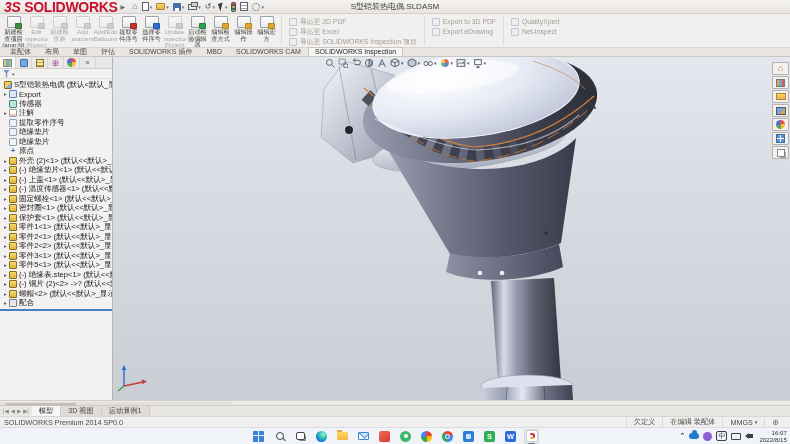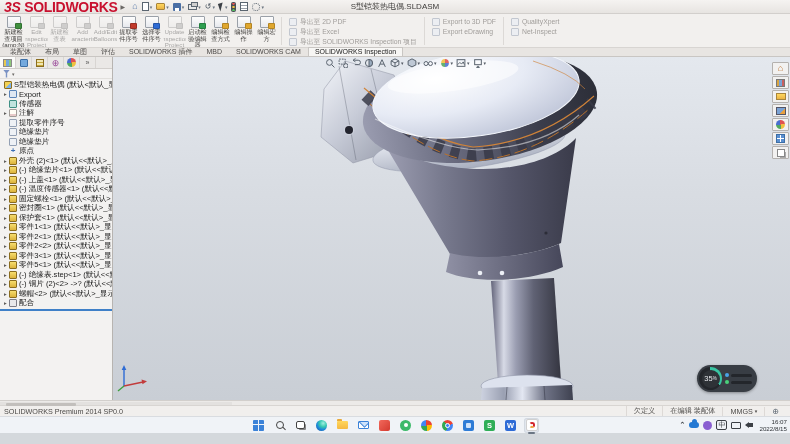--- a/index.html
+++ b/index.html
@@ -668,47 +668,42 @@
       <div class="triad">
         <svg width="32" height="30" viewBox="0 0 32 30">
           <line x1="8" y1="24" x2="8" y2="7" stroke="#2e6bd4" stroke-width="1.4"></line>
           <polygon points="8,3 5.7,8 10.3,8" fill="#2e6bd4"></polygon>
           <line x1="8" y1="24" x2="27" y2="20" stroke="#c23b3b" stroke-width="1.4"></line>
           <polygon points="31,19.2 25.5,17.5 26.5,22.2" fill="#c23b3b"></polygon>
           <line x1="8" y1="24" x2="2" y2="29" stroke="#3f9e3f" stroke-width="1.4"></line>
         </svg>
       </div>
 
-      <div class="battery">
-        <div class="bcirc">
-          <div>
-              <span>35</span>
-              <small>%</small>
-            </div>
-        </div>
-        <div class="bmini" id="bmini">
-            <span class="r">
-              <span class="bdot" style="background:#4aa3e8"></span>
-              <span class="bbar"></span>
-            </span>
-            <span class="r">
-              <span class="bdot" style="background:#4ad17a"></span>
-              <span class="bbar"></span>
-            </span>
-          </div>
-      </div>
     </div>
   </div>
 
   <div class="hscroll">
     <div class="hs-track">
         <div class="hs-thumb"></div>
       </div>
   </div>
 
+  <div class="doctabs">
+    <span class="dnav" id="dnav">
+        <span>|◀</span>
+        <span>◀</span>
+        <span>▶</span>
+        <span>▶|</span>
+      </span>
+    <span id="dtabs" style="display:flex">
+        <span class="dtab active">模型</span>
+        <span class="dtab">3D 视图</span>
+        <span class="dtab">运动算例1</span>
+      </span>
+  </div>
 
   <div class="statusbar">
     <span>SOLIDWORKS Premium 2014 SP0.0</span>
     <span class="sright" id="sright">
         <span class="sitem">欠定义</span>
         <span class="sitem">在编辑 装配体</span>
         <span class="sitem">MMGS<span style="font-size: 5px;">▾</span></span>
         <span class="sitem sglobe">⊕</span>
       </span>
   </div>

